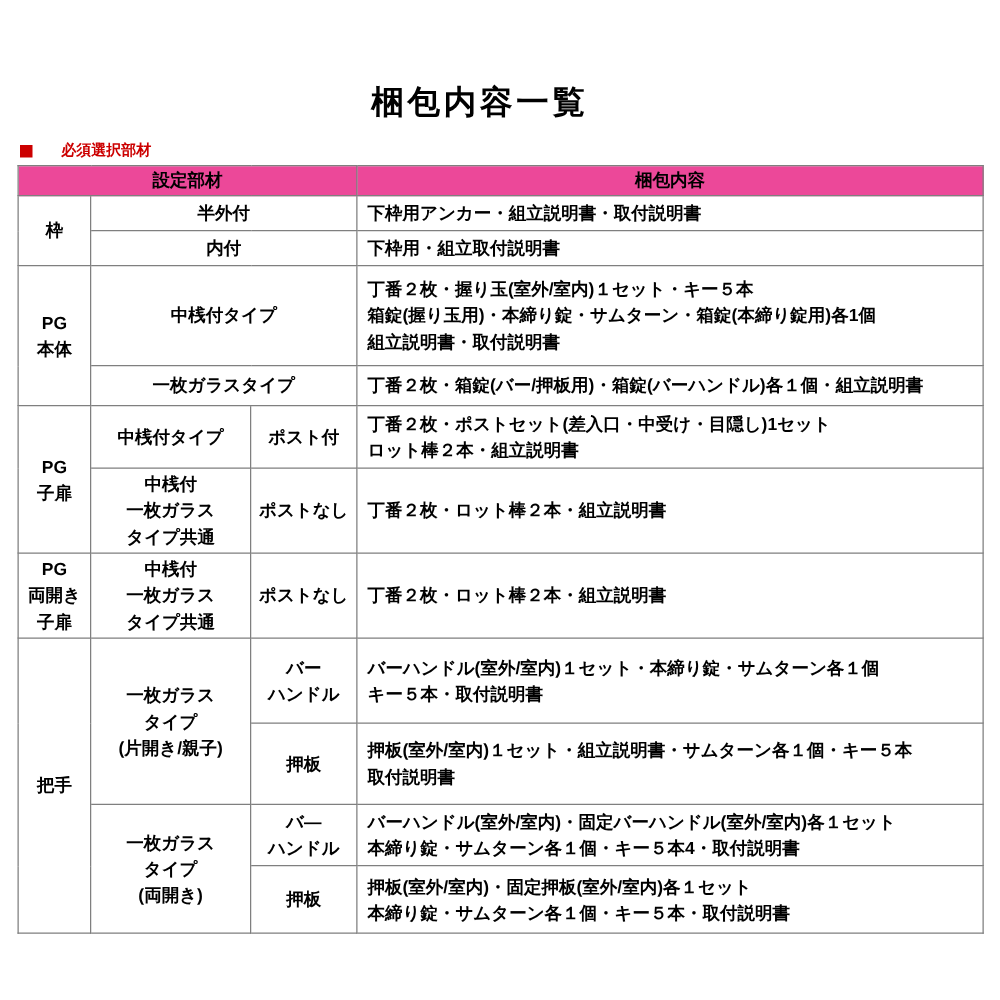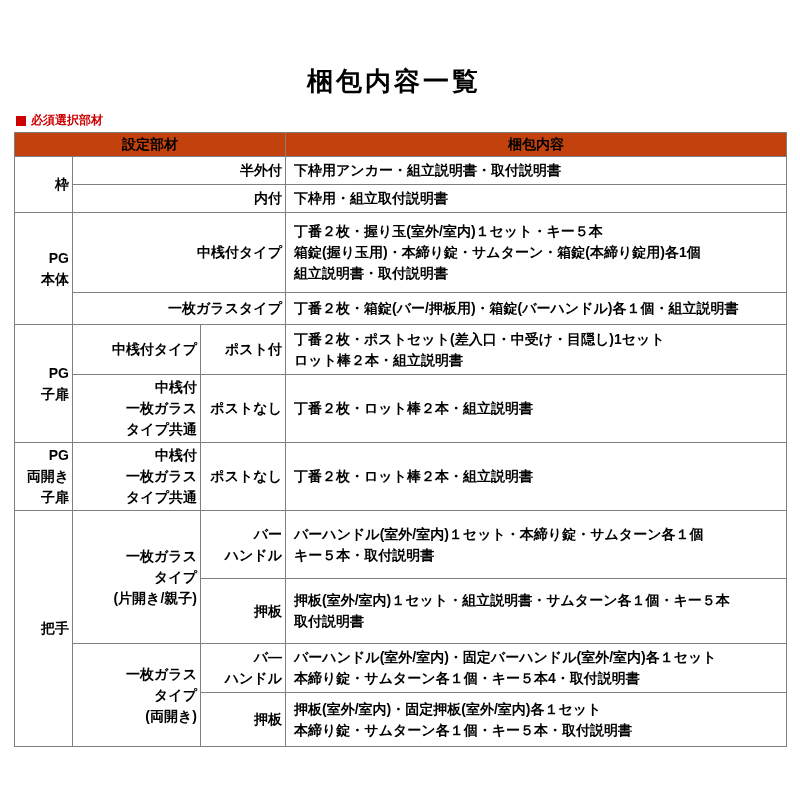--- a/index.html
+++ b/index.html
@@ -9,45 +9,45 @@
     font-family: "Liberation Sans", "DejaVu Sans", sans-serif;
     color: #000;
   }
   .page { position: relative; width: 800px; height: 800px; background:#fff; }
 
   .product-name {
     position: absolute; left: 20px; top: 74px;
     font-size: 15px; font-weight: bold; letter-spacing: 1px;
   }
   .doc-title {
-    position: absolute; left: 10px; top: 64px; width: 768px;
+    position: absolute; left: 0; top: 64px; width: 768px;
     text-align: center; font-size: 26px; font-weight: bold; letter-spacing: 3px;
   }
   .legend {
     position: absolute; left: 16px; top: 112px;
     font-size: 12px; font-weight: bold; color: #cc0000;
-    display: flex; align-items: center; gap: 5px;
+    display: flex; align-items: center; gap: 23px;
   }
   .legend .sq {
     display: inline-block; width: 10px; height: 10px; background: #cc0000;
   }
 
   table.spec {
     position: absolute; left: 14px; top: 132px;
     width: 772px; border-collapse: collapse; table-layout: fixed;
   }
   table.spec td, table.spec th {
     border: 1px solid #7f7f7f;
     font-size: 14px; font-weight: bold;
     white-space: pre-line;
     vertical-align: middle;
     line-height: 1.5;
   }
-  th.hdr { background: #c2410c; text-align: center; height: 20px; font-size: 14px; }
-  td.cat, td.typ, td.sub { text-align: right; padding: 2px 3px; }
+  th.hdr { background: #ec4899; text-align: center; height: 20px; font-size: 14px; }
+  td.cat, td.typ, td.sub { text-align: center; padding: 2px 3px; }
   td.cnt { text-align: left; padding: 3px 8px; }
 </style>
 </head>
 <body>
 
 <div class="page">
 
   <div class="doc-title">梱包内容一覧</div>
 
   <div class="legend">

